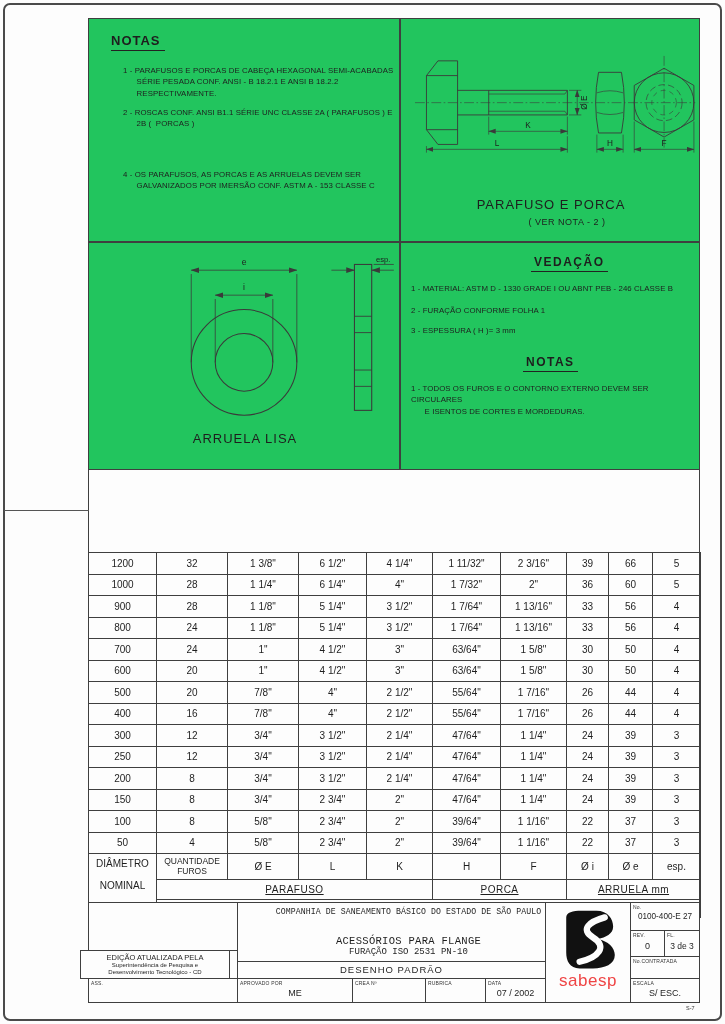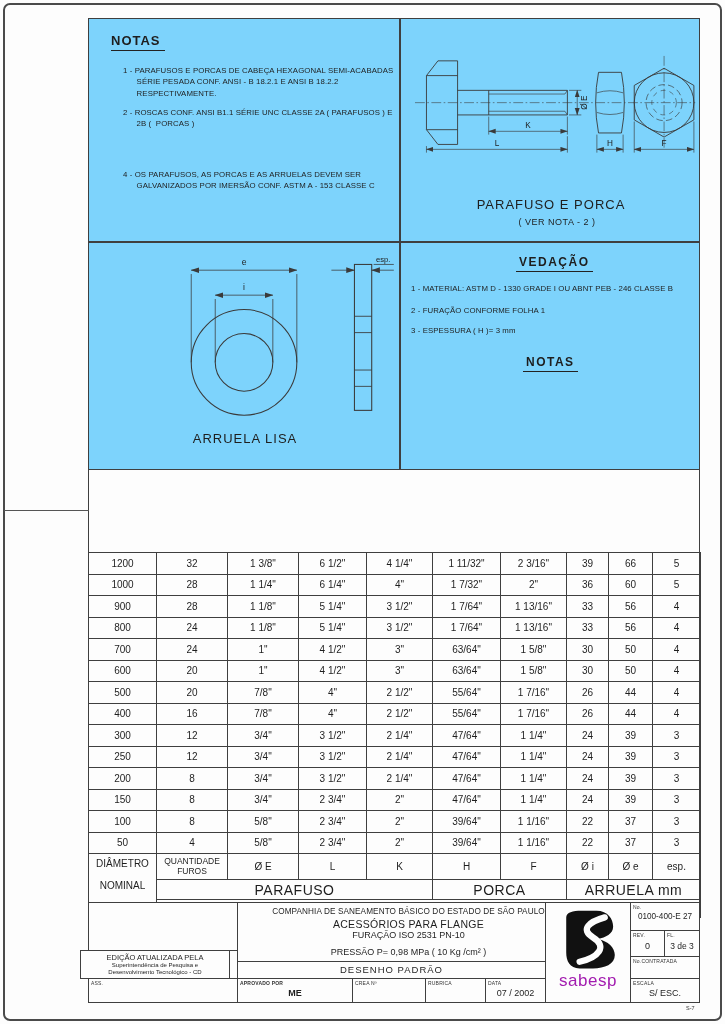--- a/index.html
+++ b/index.html
@@ -1,34 +1,34 @@
 <!DOCTYPE html>
 <html><head>
 <meta charset="utf-8">
 <style>
   html,body{margin:0;padding:0;background:#e8e8e8;}
   #sheet{position:relative;width:725px;height:1024px;background:#fdfdfd;overflow:hidden;
          font-family:"Liberation Sans","DejaVu Sans",sans-serif;color:#1e1e1e;}
   .abs{position:absolute;box-sizing:border-box;}
   #outer-border{left:3px;top:3px;width:719px;height:1018px;border:2px solid #4a4a4a;border-radius:7px;}
   #inner-frame{left:88px;top:18px;width:612px;height:985px;border:1px solid #3f3f3f;}
-  .panel{border:1px solid #3f3f3f;background:#7dd3fc;}
+  .panel{border:1px solid #3f3f3f;background:#22c55e;}
   .note-heading{font-size:13px;font-weight:bold;letter-spacing:1px;border-bottom:1.5px solid #222;padding:0 4px 2px 0;}
   .sec-heading{font-size:12px;font-weight:bold;letter-spacing:1.5px;border-bottom:1.5px solid #222;padding:0 3px 2px 3px;}
   .note-text{font-size:7.8px;line-height:1.45;letter-spacing:.1px;white-space:pre-wrap;}
   .draw-title{font-size:13px;letter-spacing:1px;text-align:center;}
   .draw-sub{font-size:9px;text-align:center;letter-spacing:.5px;}
   svg text{font-family:"Liberation Sans","DejaVu Sans",sans-serif;fill:#1e1e1e;}
   
   #dim-table{position:absolute;left:88px;top:552px;width:612px;border-collapse:collapse;table-layout:fixed;}
   #dim-table td{border:1px solid #3f3f3f;text-align:center;vertical-align:middle;
                 font-size:10px;height:20.5px;padding:0;overflow:hidden;}
   #dim-table .hrow1 td{height:25px;}
   #dim-table .two-line{font-size:8.5px;line-height:1.15;white-space:pre-line;margin-top:38px;}
-  #dim-table .hrow2 td{height:19px;font-size:14px;letter-spacing:.5px;}
+  #dim-table .hrow2 td{height:19px;font-size:10px;letter-spacing:.5px;text-decoration:underline;}
   #dim-table .hrow3 td{height:17px;font-size:10px;letter-spacing:1.5px;}
   .diam-wrap{display:flex;flex-direction:column;justify-content:space-between;height:56px;padding:3px 0;font-size:10px;}
   
   .tb{border:1px solid #3f3f3f;background:#fdfdfd;}
   .tb-label{position:absolute;left:2px;top:1px;font-size:5px;color:#333;letter-spacing:.2px;}
   .fold-mark{border-top:1px solid #555;}
   #sheet-ref{font-size:5.5px;color:#333;}
 </style>
 </head>
 <body>
@@ -106,21 +106,21 @@
         <line x1="354.4" y1="108" x2="354.4" y2="146"></line>
         <line x1="281.6" y1="142" x2="354.4" y2="142" marker-start="url(#arrA)" marker-end="url(#arrA)"></line>
       </g>
       <text x="224" y="85" font-size="10" text-anchor="middle" transform="rotate(-90 224 85)">Ø E</text>
       <text x="152" y="116" font-size="10" text-anchor="middle">K</text>
       <text x="114" y="138" font-size="10" text-anchor="middle">L</text>
       <text x="252" y="138" font-size="10" text-anchor="middle">H</text>
       <text x="318" y="138" font-size="10" text-anchor="middle">F</text>
     </svg>
     <div class="abs draw-title" style="left:0;top:178px;width:300px;">PARAFUSO  E  PORCA</div>
-    <div class="abs draw-sub" style="left:6px;top:198px;width:300px;">( VER NOTA - 2 )</div>
+    <div class="abs draw-sub" style="left:16px;top:198px;width:300px;">( VER NOTA - 2 )</div>
   </div>
 
   <div class="abs panel" style="left:88px;top:242px;width:312px;height:228px;">
     <svg class="abs" style="left:6px;top:8px;" width="300" height="168" viewBox="0 0 312 175">
       <defs>
         <marker id="arrB" markerWidth="9" markerHeight="7" refX="8.5" refY="3" orient="auto-start-reverse" markerUnits="userSpaceOnUse">
           <path d="M0,0 L9,3 L0,6 z" fill="#3a3a3a"></path>
         </marker>
       </defs>
       <g stroke="#3a3a3a" fill="none" stroke-width="1.1">
@@ -148,25 +148,27 @@
         <line x1="290" y1="14" x2="311" y2="14"></line>
       </g>
       <text x="155" y="15" font-size="9" text-anchor="middle">e</text>
       <text x="155" y="41" font-size="9" text-anchor="middle">i</text>
       <text x="300" y="11" font-size="8" text-anchor="middle">esp.</text>
     </svg>
     <div class="abs draw-title" style="left:0;top:188px;width:312px;">ARRUELA  LISA</div>
   </div>
 
   <div class="abs panel" style="left:400px;top:242px;width:300px;height:228px;">
-    <div class="abs sec-heading" style="left:115px;top:12px;">VEDAÇÃO</div>
+    <div class="abs sec-heading" style="left:130px;top:12px;">VEDAÇÃO</div>
     <div class="abs note-text" style="left:10px;top:40px;width:286px;">1 - MATERIAL: ASTM D - 1330 GRADE I OU ABNT PEB - 246 CLASSE B</div>
     <div class="abs note-text" style="left:10px;top:62px;width:286px;">2 - FURAÇÃO CONFORME FOLHA 1</div>
     <div class="abs note-text" style="left:10px;top:82px;width:286px;">3 - ESPESSURA ( H )= 3 mm</div>
     <div class="abs sec-heading" style="left:122px;top:112px;">NOTAS</div>
+    <div class="abs note-text" style="left:10px;top:140px;width:286px;">1 - TODOS OS FUROS E O CONTORNO EXTERNO DEVEM SER CIRCULARES
+      E ISENTOS DE CORTES E MORDEDURAS.</div>
   </div>
 
   <table id="dim-table">
     <colgroup>
       <col style="width:68px">
         <col style="width:71px">
         <col style="width:71px">
         <col style="width:68px">
       <col style="width:66px">
         <col style="width:68px">
@@ -379,50 +381,50 @@
   <div class="abs tb" style="left:88px;top:902px;width:150px;height:49px;"></div>
   <div class="abs tb" style="left:80px;top:950px;width:150px;height:29px;text-align:center;">
     <div style="font-size:7.5px;margin-top:2px;">EDIÇÃO ATUALIZADA PELA</div>
     <div style="font-size:6px;line-height:1.1;">Superintendência de Pesquisa e</div>
     <div style="font-size:6px;line-height:1.1;">Desenvolvimento Tecnológico - CD</div>
   </div>
   <div class="abs tb" style="left:88px;top:978px;width:150px;height:25px;">
     <span class="tb-label">ASS.</span>
   </div>
 
-  <div class="abs tb" style="left:237px;top:902px;width:343px;height:60px;text-align:center;">
+  <div class="abs tb" style="left:237px;top:902px;width:343px;height:60px;text-align:center;font-family:Liberation Mono, monospace;">
     <div style="font-size:8.2px;margin-top:4px;letter-spacing:.1px;">COMPANHIA DE SANEAMENTO BÁSICO DO ESTADO DE SÃO PAULO</div>
-    <div style="font-size:10.5px;margin-top:2px;letter-spacing:.3px;">ACESSÓRIOS PARA FLANGE</div>
+    <div style="font-size:10.5px;margin-top:19px;letter-spacing:.3px;">ACESSÓRIOS PARA FLANGE</div>
     <div style="font-size:9px;">FURAÇÃO  ISO 2531 PN-10</div>
     <div style="font-size:9px;margin-top:7px;">PRESSÃO P= 0,98 MPa ( 10 Kg /cm² )</div>
   </div>
   <div class="abs tb" style="left:237px;top:961px;width:309px;height:18px;text-align:center;">
     <div style="font-size:9.5px;margin-top:2px;letter-spacing:1px;">DESENHO  PADRÃO</div>
   </div>
-  <div class="abs tb" style="left:237px;top:978px;width:116px;height:25px;text-align:center;font-weight:bold;">
+  <div class="abs tb" style="left:237px;top:978px;width:116px;height:25px;text-align:center;">
     <span class="tb-label">APROVADO POR</span>
     <div style="font-size:9px;margin-top:9px;">ME</div>
   </div>
   <div class="abs tb" style="left:352px;top:978px;width:74px;height:25px;">
     <span class="tb-label">CREA Nº</span>
   </div>
   <div class="abs tb" style="left:425px;top:978px;width:61px;height:25px;">
     <span class="tb-label">RUBRICA</span>
   </div>
   <div class="abs tb" style="left:485px;top:978px;width:61px;height:25px;text-align:center;">
     <span class="tb-label">DATA</span>
     <div style="font-size:9px;margin-top:9px;">07 / 2002</div>
   </div>
 
   <div class="abs tb" style="left:545px;top:902px;width:86px;height:101px;text-align:center;">
     <svg width="70" height="62" viewBox="0 0 80 74" style="margin-top:6px;">
       <path d="M14,10 C14,4 22,2 32,2 L50,2 C64,2 70,12 70,21 C70,30 61,34 52,36 C64,38 72,46 72,55 C72,66 60,71 46,71 L30,71 C18,71 14,62 14,52 Z" fill="#111"></path>
       <path d="M60,10 C42,15 30,24 46,34 C64,45 52,58 30,63" stroke="#fdfdfd" stroke-width="7.5" fill="none" stroke-linecap="round"></path>
     </svg>
-    <div style="font-size:17px;letter-spacing:.5px;color:#a21caf;margin-top:-4px;">sabesp</div>
+    <div style="font-size:17px;letter-spacing:.5px;color:#ef4444;margin-top:-4px;">sabesp</div>
   </div>
 
   <div class="abs tb" style="left:630px;top:902px;width:70px;height:29px;">
     <span class="tb-label">No.</span>
     <div style="font-size:8.2px;margin-top:9px;text-align:center;">0100-400-E 27</div>
   </div>
   <div class="abs tb" style="left:630px;top:930px;width:35px;height:27px;text-align:center;">
     <span class="tb-label">REV.</span>
     <div style="font-size:9px;margin-top:10px;">0</div>
   </div>

